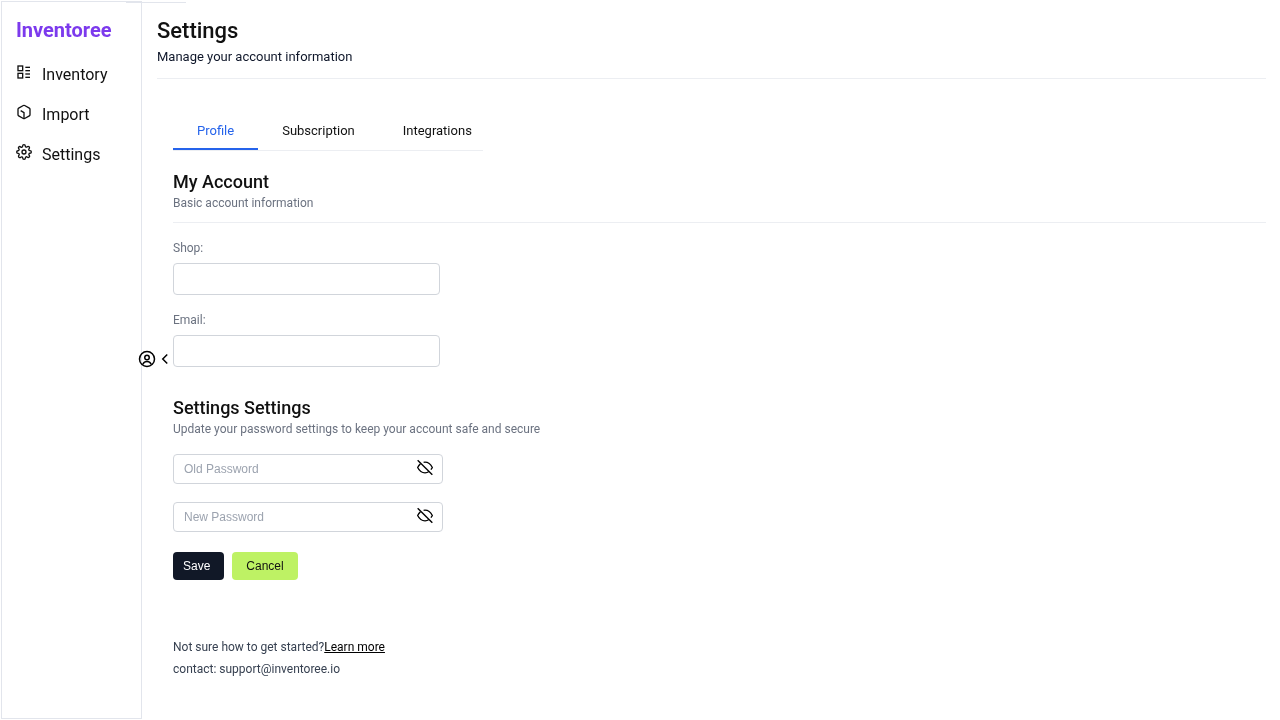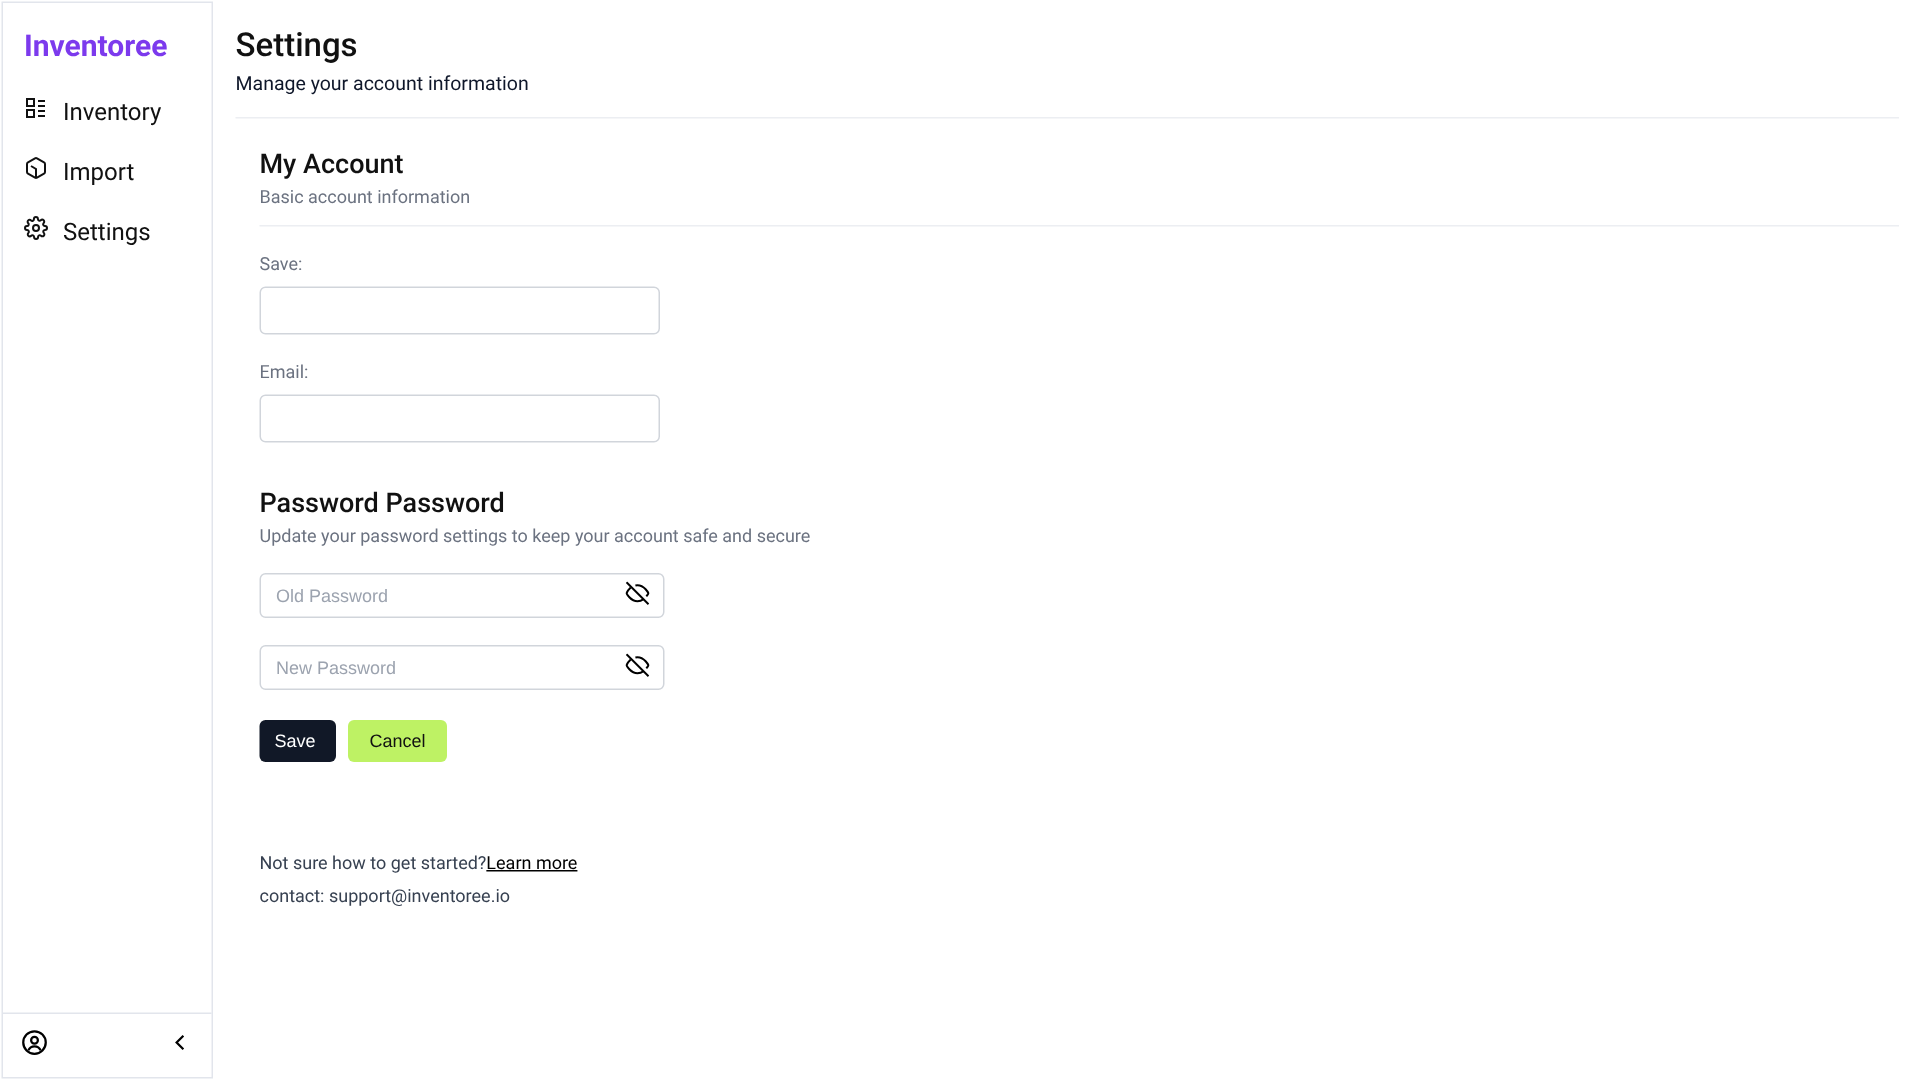--- a/index.html
+++ b/index.html
@@ -1,18 +1,18 @@
 <!DOCTYPE html>
 <html><head>
 <meta charset="utf-8">
 <style>
 * { box-sizing: border-box; margin: 0; padding: 0; }
 body { font-family: -apple-system, BlinkMacSystemFont, "Segoe UI", Roboto, Helvetica, Arial, sans-serif; background: #fff; width: 1280px; height: 720px; overflow: hidden; }
 .app { display: flex; width: 100%; height: 100%; }
-.sidebar { width: 141px; border: 1px solid #e2e5ec; display: flex; flex-direction: column; margin: 1px; }
+.sidebar { width: 141px; border: 1px solid #e2e5ec; display: flex; margin: 1px; }
 .sidebar-top { flex: 1; }
 .logo { font-size: 20px; font-weight: 700; color: #7c3aed; padding: 16px 14px 12px; }
 .nav-item { display: flex; align-items: center; gap: 10px; padding: 10px 14px; font-size: 16px; color: #111; cursor: pointer; }
 .nav-item svg { width: 16px; height: 16px; flex-shrink: 0; }
 .sidebar-bottom { display: flex; align-items: center; justify-content: space-between; padding: 10px 12px; border-top: 1px solid #e2e5ec; }
 .sidebar-bottom svg { width: 18px; height: 18px; }
 .main { flex: 1; padding: 18px 14px 18px 14px; overflow-y: auto; }
 .page-title { font-size: 22px; font-weight: 500; color: #111; }
 .page-subtitle { font-size: 13px; color: #0f172a; margin-top: 6px; }
 .divider { border: none; border-top: 1px solid #eceef2; margin-top: 14px; }
@@ -93,39 +93,44 @@
           </svg>
       </span>
     </div>
   </aside>
 
   <main class="main">
     <h1 class="page-title">Settings</h1>
     <p class="page-subtitle">Manage your account information</p>
     <hr class="divider">
 
+    <div class="tabs">
+      <div class="tab active">Profile</div>
+      <div class="tab">Subscription</div>
+      <div class="tab">Integrations</div>
+    </div>
 
     <div class="section">
       <h2 class="section-title">My Account</h2>
       <p class="section-desc">Basic account information</p>
       <hr class="section-divider">
     </div>
 
     <div class="field">
-      <label class="field-label">Save:</label>
+      <label class="field-label">Shop:</label>
       <input type="text" class="text-input" value="" style="">
     </div>
 
     <div class="field">
       <label class="field-label">Email:</label>
       <input type="text" class="text-input" value="" style="">
     </div>
 
     <div class="section2">
-      <h2 class="section-title">Password Password</h2>
+      <h2 class="section-title">Settings Settings</h2>
       <p class="section-desc">Update your password settings to keep your account safe and secure</p>
     </div>
 
     <div class="password-wrap">
       <input type="password" class="password-input" placeholder="Old Password" style="">
       <button class="eye-btn">
         <span>
           <svg viewBox="0 0 24 24" fill="none" stroke="currentColor" stroke-width="2">
             <path d="M17.94 17.94A10 10 0 0 1 12 20C5 20 1 12 1 12a19 19 0 0 1 4.22-5.66"></path>
             <path d="M9.9 4.24A9 9 0 0 1 12 4c7 0 11 8 11 8a19 19 0 0 1-2.17 3.19"></path>

